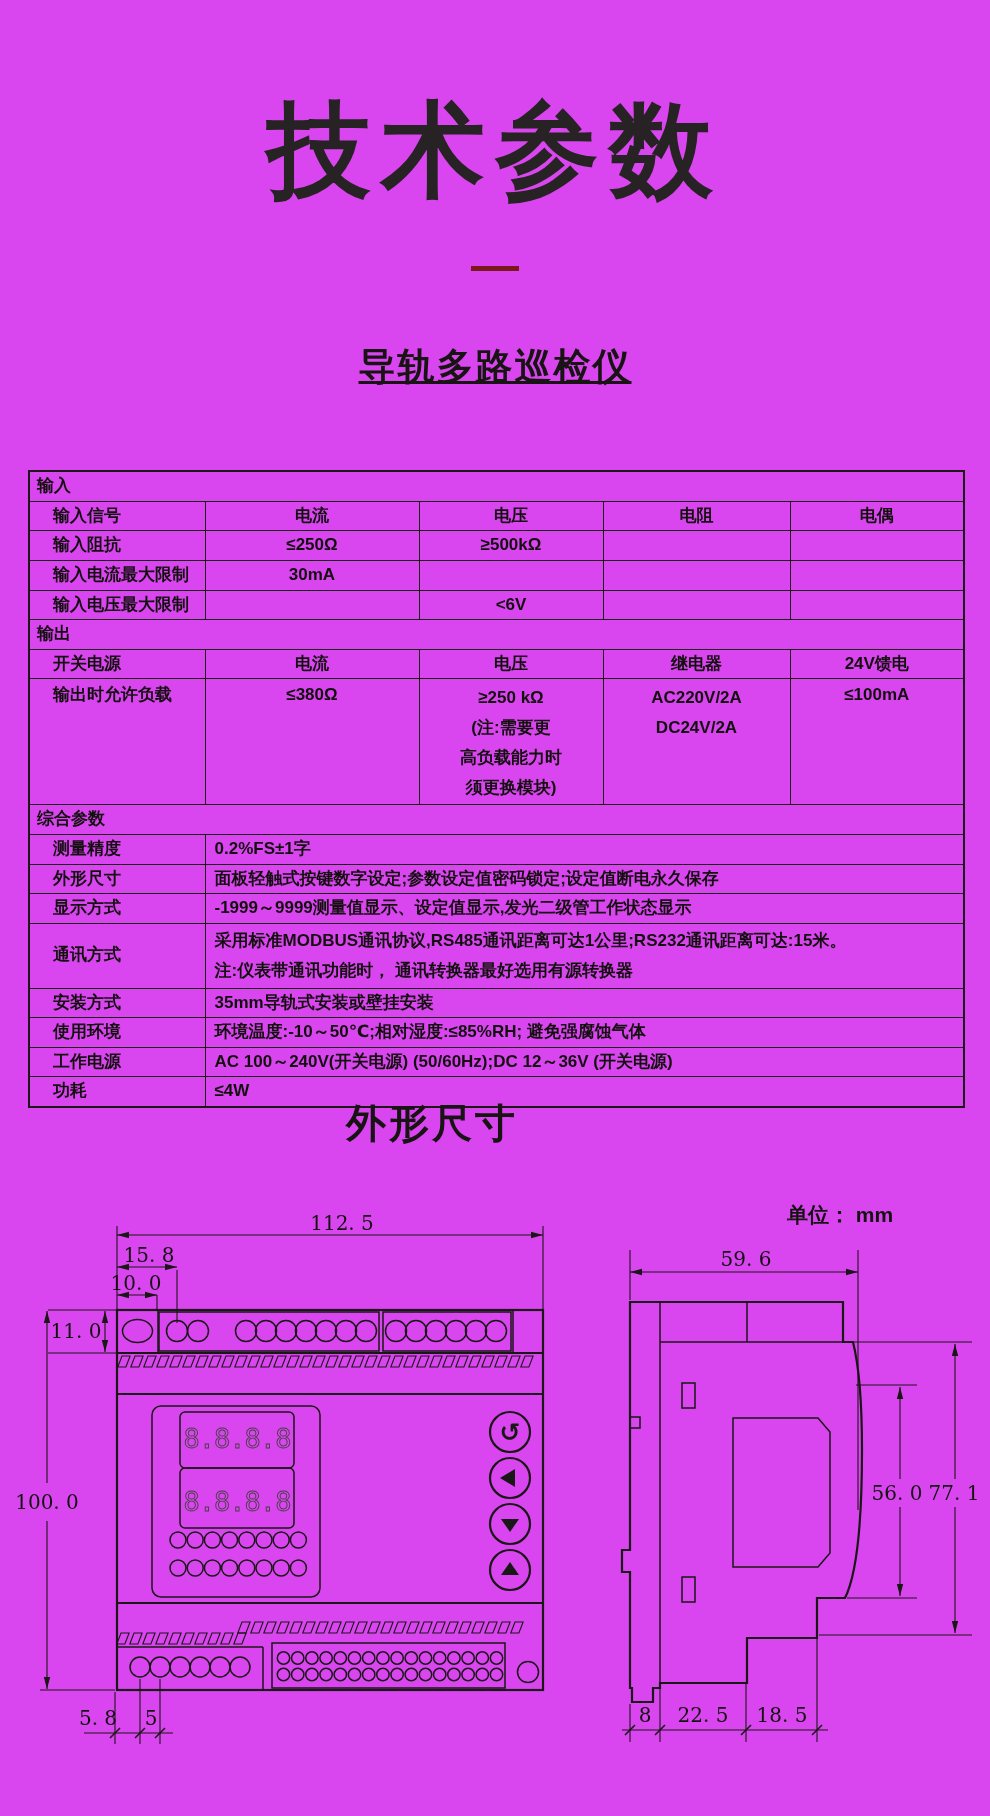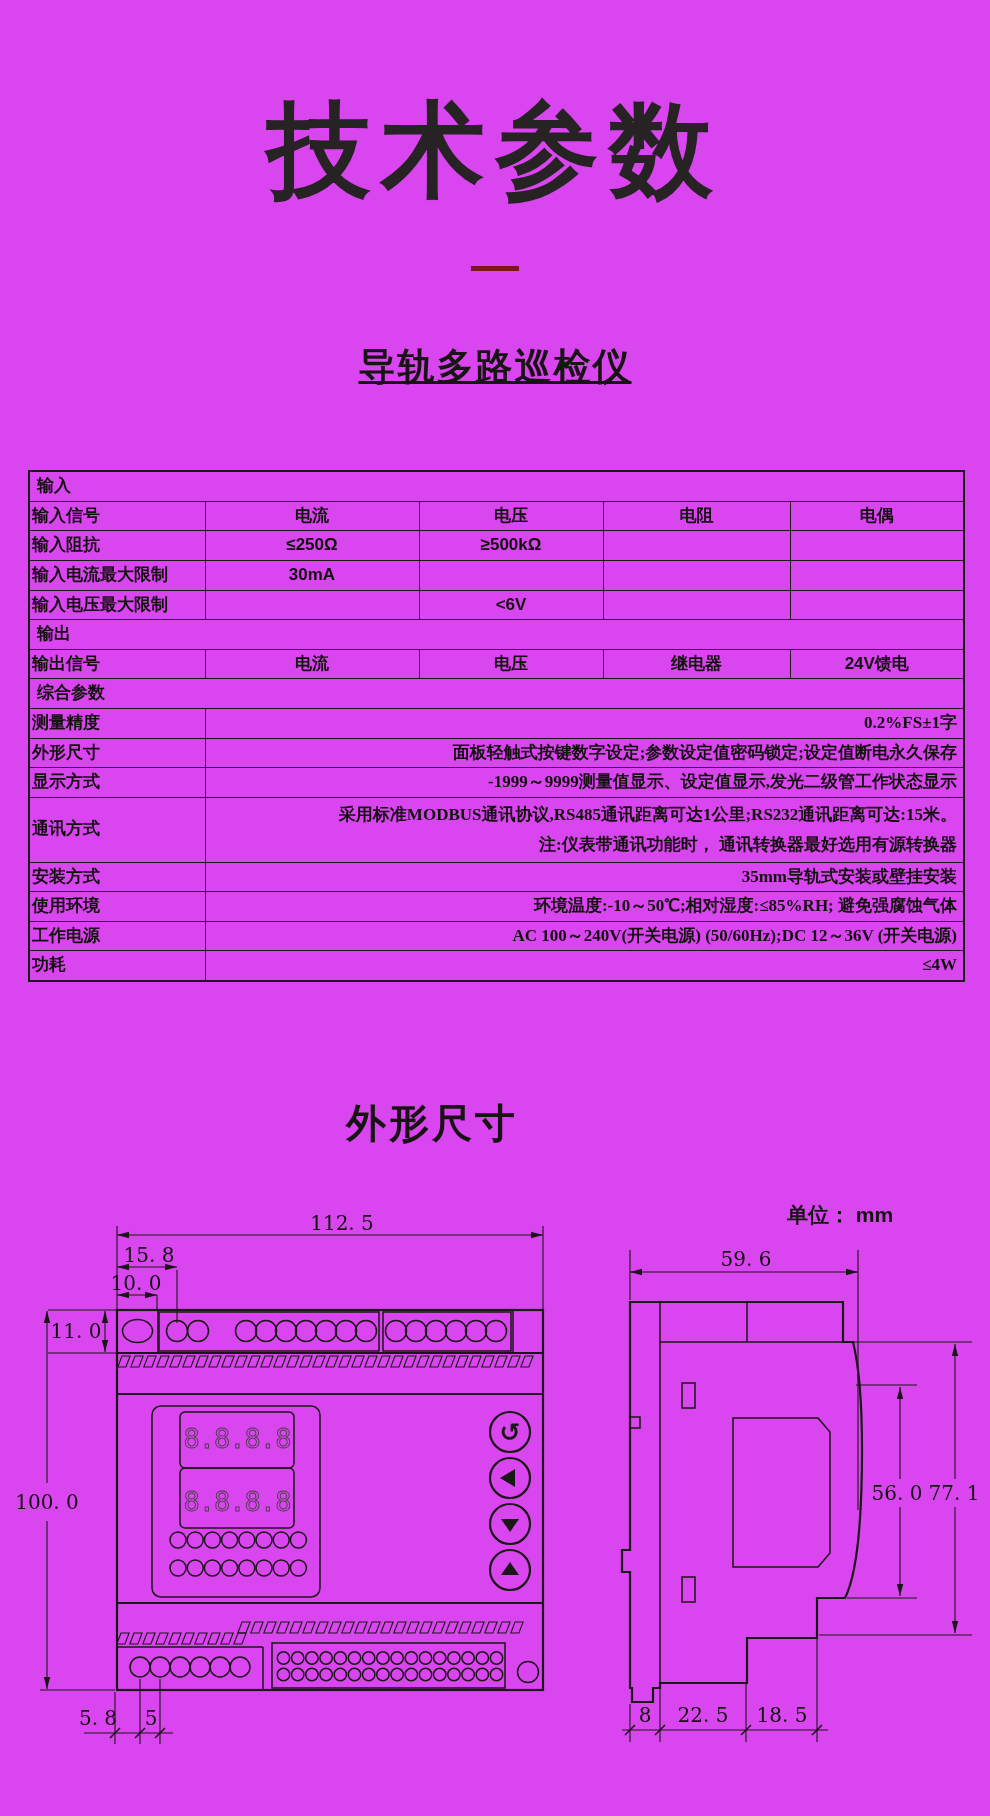--- a/index.html
+++ b/index.html
@@ -14,23 +14,23 @@
     font-size:37px;font-weight:700;letter-spacing:2px;color:#181414;text-decoration:underline;}
   .outline-heading{position:absolute;top:1096px;left:0;width:864px;margin:0;text-align:center;
     font-size:40px;font-weight:700;letter-spacing:3px;color:#181414;}
 
   table.spec{position:absolute;left:28px;top:434px;width:935px;border-collapse:collapse;
     table-layout:fixed;border:2.5px solid #1c1818;background:transparent;margin-top:36px;}
   table.spec td{border:1.8px solid #1c1818;font-size:17px;font-weight:700;color:#141010;
     padding:2px 6px;vertical-align:middle;line-height:1.45;overflow:hidden;}
   table.spec tr{height:28px;}
   table.spec td.sec{text-align:left;padding-left:7px;}
-  table.spec td.lbl{text-align:left;padding-left:2px;}
+  table.spec td.lbl{text-align:left;padding-left:23px;}
   table.spec td.ctr{text-align:center;}
-  table.spec td.val{text-align:right;padding-left:9px;font-family:Liberation Serif, serif;}
+  table.spec td.val{text-align:left;padding-left:9px;}
   table.spec td.ml{white-space:pre-line;line-height:1.75;}
   table.spec tr.top td{vertical-align:top;padding-top:4px;}
 
   svg.drawing{position:absolute;left:0;top:1180px;}
   .ln{stroke:#1a1717;fill:none;}
   .w2{stroke-width:2.2px;}
   .w15{stroke-width:1.5px;}
   .dimln{stroke:#1a1717;stroke-width:1.1px;fill:none;}
   .dim{font-family:"DejaVu Serif","Liberation Serif",serif;font-size:20px;fill:#151212;}
   .unit{font-family:"Liberation Sans","DejaVu Sans",sans-serif;font-size:21px;font-weight:700;fill:#151212;}
@@ -85,25 +85,36 @@
           <td class="lbl">输入电压最大限制</td>
           <td class="ctr"></td>
           <td class="ctr">&lt;6V</td>
           <td class="ctr"></td>
           <td class="ctr"></td>
         </tr>
         <tr>
           <td class="sec" colspan="5">输出</td>
         </tr>
         <tr>
-          <td class="lbl">输出信号</td>
+          <td class="lbl">开关电源</td>
           <td class="ctr">电流</td>
           <td class="ctr">电压</td>
           <td class="ctr">继电器</td>
           <td class="ctr">24V馈电</td>
+        </tr>
+        <tr class="top">
+          <td class="lbl">输出时允许负载</td>
+          <td class="ctr">≤380Ω</td>
+          <td class="ctr ml">≥250 kΩ
+(注:需要更
+高负载能力时
+须更换模块)</td>
+          <td class="ctr ml">AC220V/2A
+DC24V/2A</td>
+          <td class="ctr">≤100mA</td>
         </tr>
         <tr>
           <td class="sec" colspan="5">综合参数</td>
         </tr>
         <tr>
           <td class="lbl">测量精度</td>
           <td class="val" colspan="4">0.2%FS±1字</td>
         </tr>
         <tr>
           <td class="lbl">外形尺寸</td>

